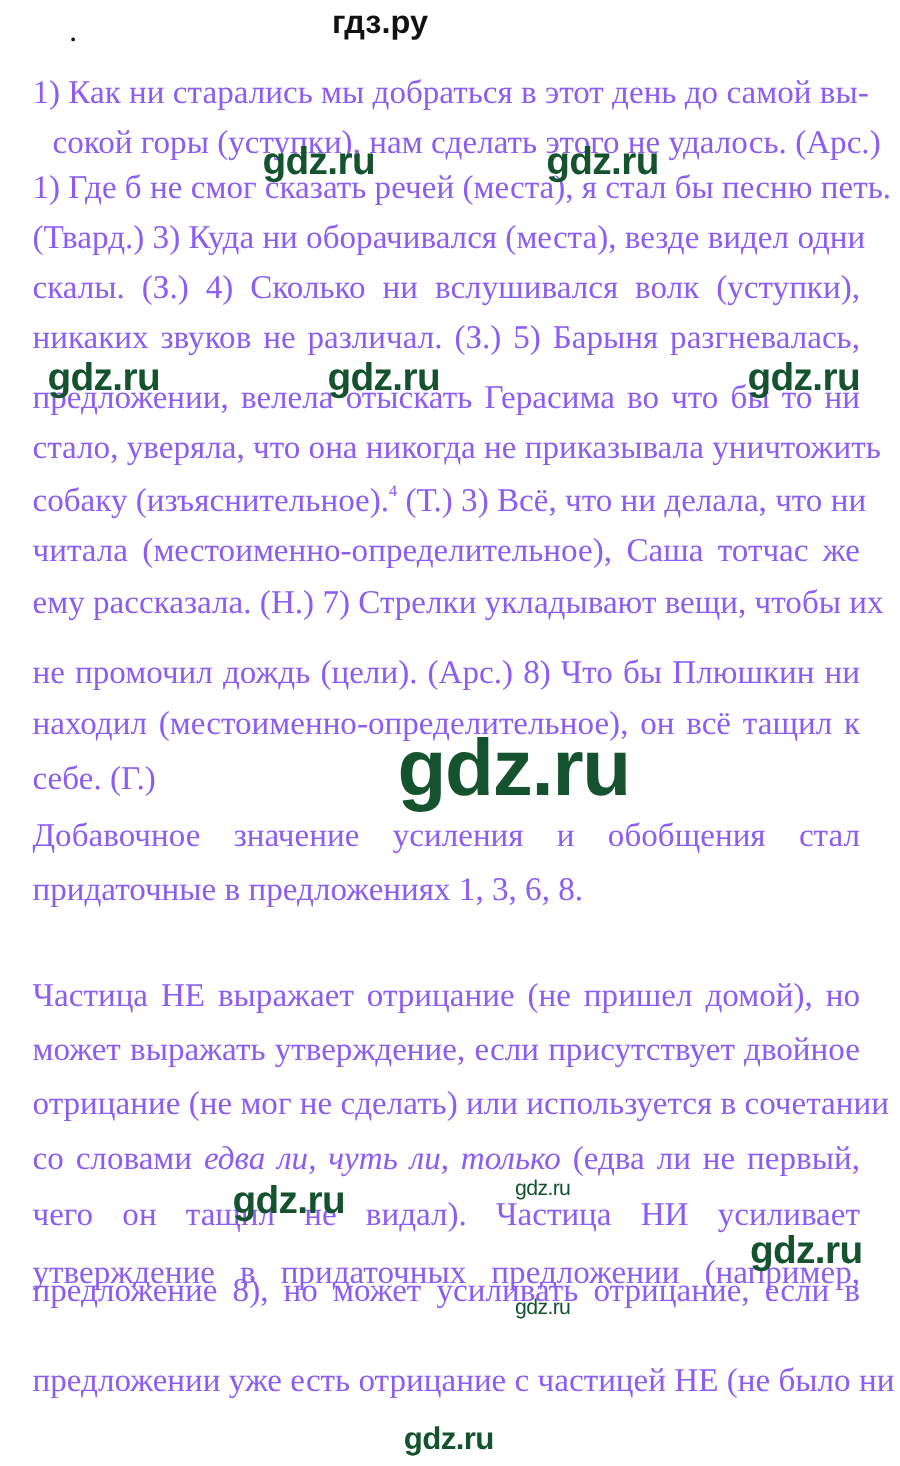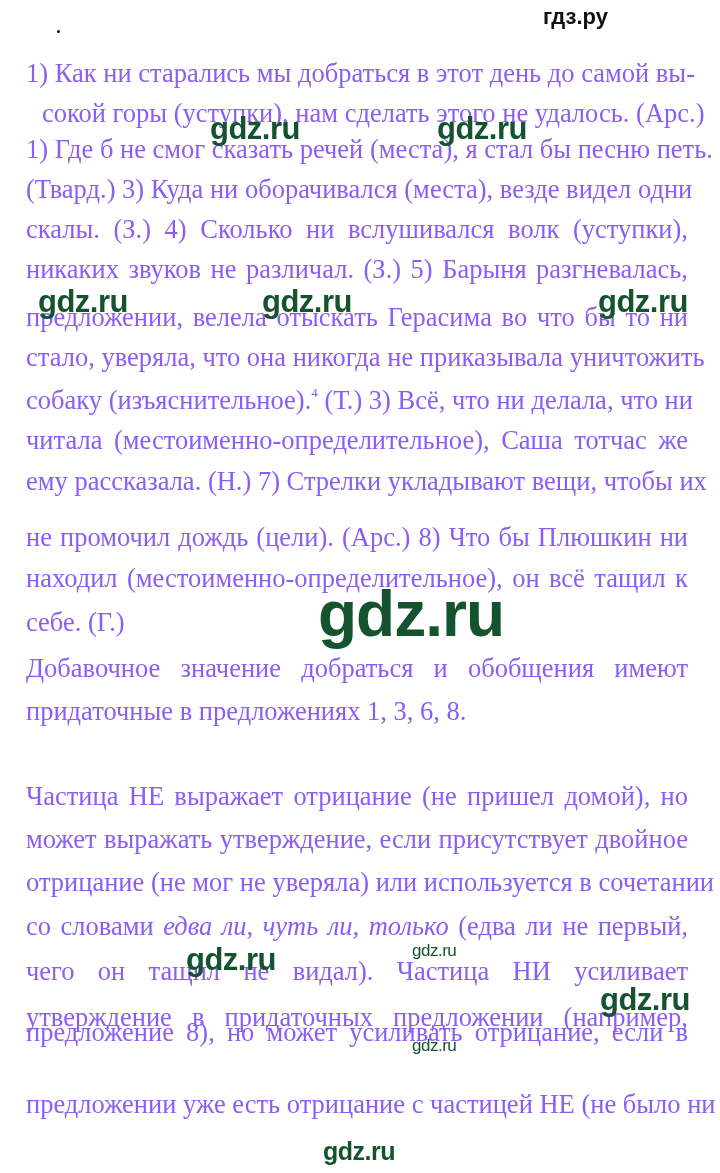--- a/index.html
+++ b/index.html
@@ -12,24 +12,24 @@
       height: 1173px;
       position: relative;
       overflow: hidden;
       color: #111111;
     }
     .header-brand {
       position: absolute;
       top: 2px;
       left: 0;
       width: 608px;
-      text-align: right;
+      text-align: center;
       font-family: "Liberation Sans", sans-serif;
       font-weight: bold;
-      font-size: 22px;
+      font-size: 26px;
       line-height: 30px;
       color: #111;
     }
     .stray-dot {
       position: absolute;
       left: 57px;
       top: 30px;
       width: 3px;
       height: 3px;
       background: #111;
@@ -85,28 +85,28 @@
   <div class="line justify" style="top:341px;">стало, уверяла, что она никогда не приказывала уничтожить</div>
   <div class="line justify" style="top:384px;"><span>собаку (изъяснительное).</span><sup>4</sup><span> (Т.) 3) Всё, что ни делала, что ни</span></div>
   <div class="line justify" style="top:424px;">читала (местоименно-определительное), Саша тотчас же</div>
   <div class="line justify" style="top:465px;">ему рассказала. (Н.) 7) Стрелки укладывают вещи, чтобы их</div>
   <div class="line justify" style="top:521px;">не промочил дождь (цели). (Арс.) 8) Что бы Плюшкин ни</div>
   <div class="line justify" style="top:562px;">находил (местоименно-определительное), он всё тащил к</div>
   <div class="line" style="top:606px;">себе. (Г.)</div>
 </div>
 
 <div>
-  <div class="line justify" style="top:652px;">Добавочное значение добраться и обобщения имеют</div>
+  <div class="line justify" style="top:652px;">Добавочное значение усиления и обобщения стал</div>
   <div class="line" style="top:695px;">придаточные в предложениях 1, 3, 6, 8.</div>
 </div>
 
 <div>
   <div class="line justify" style="top:780px;">Частица НЕ выражает отрицание (не пришел домой), но</div>
   <div class="line justify" style="top:823px;">может выражать утверждение, если присутствует двойное</div>
-  <div class="line justify" style="top:866px;">отрицание (не мог не уверяла) или используется в сочетании</div>
+  <div class="line justify" style="top:866px;">отрицание (не мог не сделать) или используется в сочетании</div>
   <div class="line justify" style="top:910px;"><span>со словами </span><i>едва ли, чуть ли, только</i><span> (едва ли не первый,</span></div>
   <div class="line justify" style="top:955px;">чего он тащил не видал). Частица НИ усиливает</div>
   <div class="line justify" style="top:1001px;">утверждение в придаточных предложении (например,</div>
   <div class="line justify" style="top:1016px;">предложение 8), но может усиливать отрицание, если в</div>
   <div class="line" style="top:1088px;">предложении уже есть отрицание с частицей НЕ (не было ни</div>
 </div>
 
 <div class="wm md" style="left:210px; top:113px;">gdz.ru</div>
 <div class="wm md" style="left:437px; top:113px;">gdz.ru</div>
 <div class="wm md" style="left:38px;  top:286px;">gdz.ru</div>

